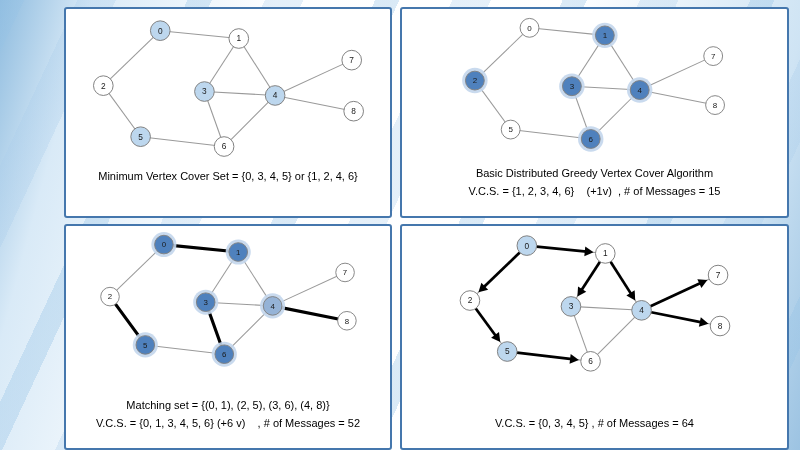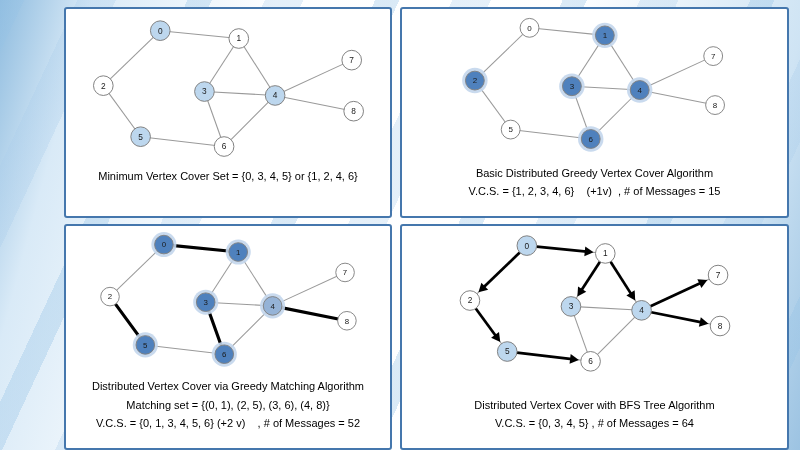--- a/index.html
+++ b/index.html
@@ -152,23 +152,22 @@
         <text x="76" y="131" text-anchor="middle" font-size="8.5" font-family="&quot;Liberation Sans&quot;, sans-serif" fill="#1a1a1a">5</text>
         <circle cx="161" cy="138" r="13.5" fill="#c3d6ec" opacity="0.9"></circle>
         <circle cx="161" cy="138" r="10" fill="#4f81bd" stroke="#7f7f7f" stroke-width="1"></circle>
         <text x="161" y="141" text-anchor="middle" font-size="8.5" font-family="&quot;Liberation Sans&quot;, sans-serif" fill="#1a1a1a">6</text>
         <circle cx="291" cy="50" r="10" fill="#ffffff" stroke="#7f7f7f" stroke-width="1"></circle>
         <text x="291" y="53" text-anchor="middle" font-size="8.5" font-family="&quot;Liberation Sans&quot;, sans-serif" fill="#1a1a1a">7</text>
         <circle cx="293" cy="102" r="10" fill="#ffffff" stroke="#7f7f7f" stroke-width="1"></circle>
         <text x="293" y="105" text-anchor="middle" font-size="8.5" font-family="&quot;Liberation Sans&quot;, sans-serif" fill="#1a1a1a">8</text>
       </svg>
     <div class="captions">
-      <div class="cap">Distributed Vertex Cover via Greedy Matching Algorithm</div>
       <div class="cap">Matching set = {(0, 1), (2, 5), (3, 6), (4, 8)}</div>
-      <div class="cap">V.C.S. = {0, 1, 3, 4, 5, 6} (+2 v)    , # of Messages = 52</div>
+      <div class="cap">V.C.S. = {0, 1, 3, 4, 5, 6} (+6 v)    , # of Messages = 52</div>
     </div>
   </section>
 
   <section class="panel p3">
     <svg class="graph" viewBox="0 0 330 155" preserveAspectRatio="xMidYMid meet">
         <line x1="96" y1="20" x2="176" y2="28" stroke="#9a9a9a" stroke-width="1.1"></line>
         <line x1="96" y1="20" x2="38" y2="76" stroke="#9a9a9a" stroke-width="1.1"></line>
         <line x1="176" y1="28" x2="141" y2="82" stroke="#9a9a9a" stroke-width="1.1"></line>
         <line x1="176" y1="28" x2="213" y2="86" stroke="#9a9a9a" stroke-width="1.1"></line>
         <line x1="38" y1="76" x2="76" y2="128" stroke="#9a9a9a" stroke-width="1.1"></line>
@@ -207,18 +206,17 @@
         <circle cx="76" cy="128" r="10" fill="#bdd7ee" stroke="#7f7f7f" stroke-width="1"></circle>
         <text x="76" y="131" text-anchor="middle" font-size="8.5" font-family="&quot;Liberation Sans&quot;, sans-serif" fill="#1a1a1a">5</text>
         <circle cx="161" cy="138" r="10" fill="#ffffff" stroke="#7f7f7f" stroke-width="1"></circle>
         <text x="161" y="141" text-anchor="middle" font-size="8.5" font-family="&quot;Liberation Sans&quot;, sans-serif" fill="#1a1a1a">6</text>
         <circle cx="291" cy="50" r="10" fill="#ffffff" stroke="#7f7f7f" stroke-width="1"></circle>
         <text x="291" y="53" text-anchor="middle" font-size="8.5" font-family="&quot;Liberation Sans&quot;, sans-serif" fill="#1a1a1a">7</text>
         <circle cx="293" cy="102" r="10" fill="#ffffff" stroke="#7f7f7f" stroke-width="1"></circle>
         <text x="293" y="105" text-anchor="middle" font-size="8.5" font-family="&quot;Liberation Sans&quot;, sans-serif" fill="#1a1a1a">8</text>
       </svg>
     <div class="captions">
-      <div class="cap">Distributed Vertex Cover with BFS Tree Algorithm</div>
       <div class="cap">V.C.S. = {0, 3, 4, 5} , # of Messages = 64</div>
     </div>
   </section>
 
 </div>
 
 </body></html>

